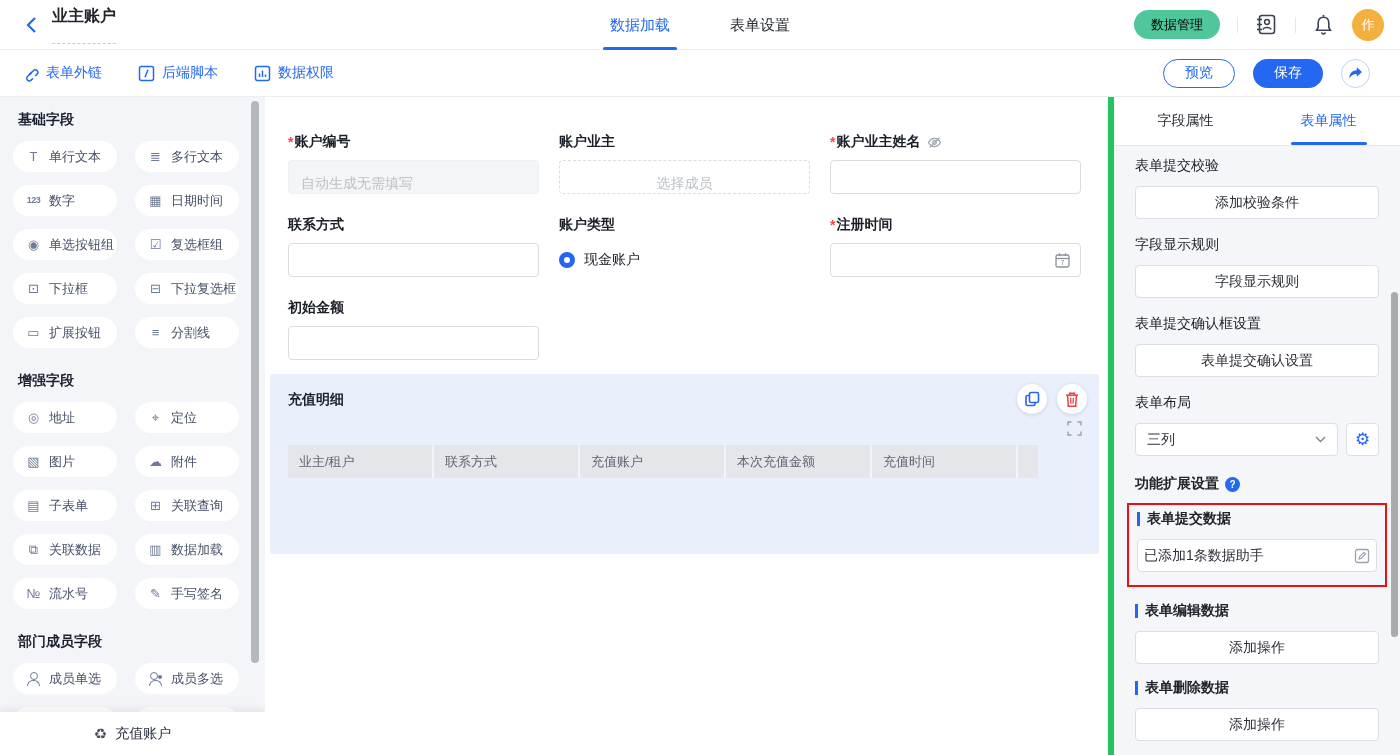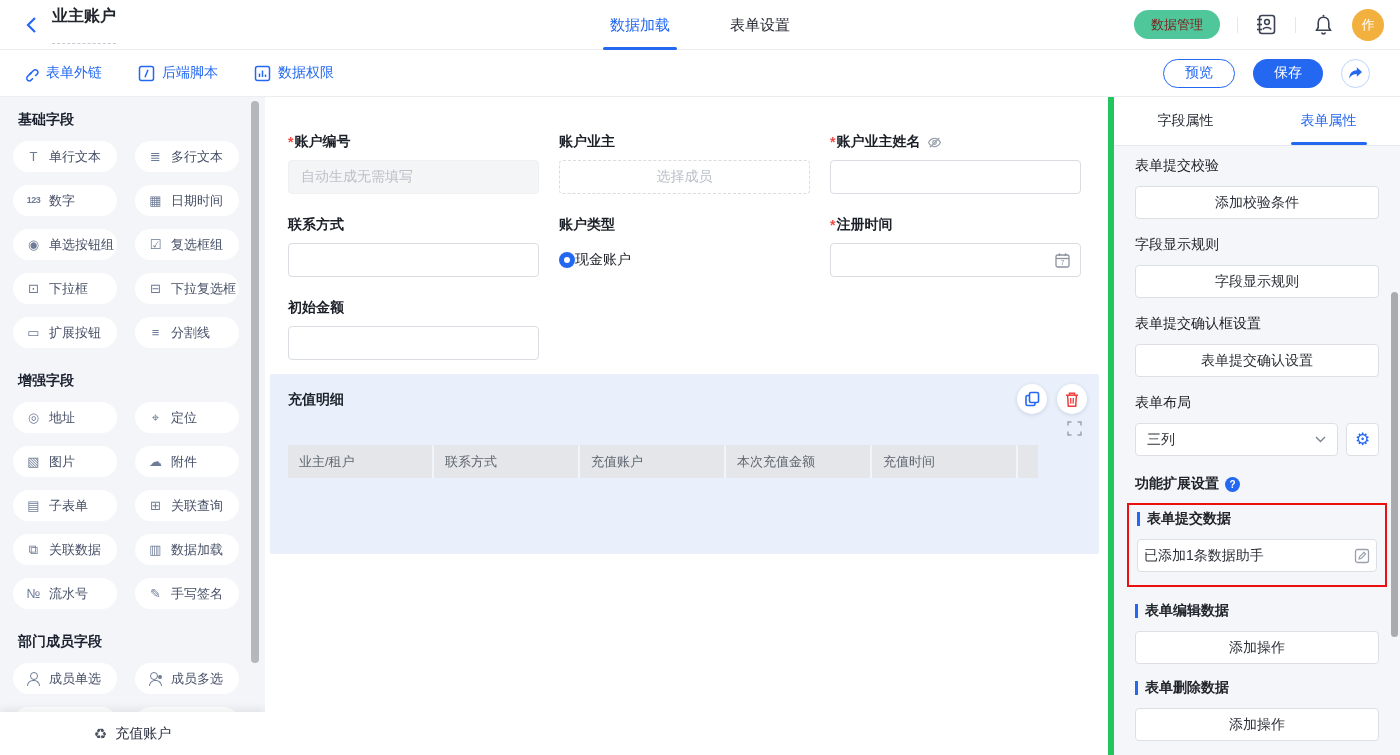--- a/index.html
+++ b/index.html
@@ -9,21 +9,21 @@
 
   
   .header { flex:0 0 50px; height:50px; background:#fff; border-bottom:1px solid #ebedf0; display:flex; align-items:center; position:relative; z-index:5; }
   .back-btn { margin-left:20px; width:22px; height:22px; display:flex; align-items:center; justify-content:center; cursor:pointer; }
   .header-title { margin-left:10px; font-size:16px; font-weight:bold; color:#20242b; border-bottom:1px dashed #c6cad2; padding-bottom:16px; }
   .header-tabs { position:absolute; left:50%; transform:translateX(-50%); top:0; height:50px; display:flex; gap:60px; }
   .header-tab { height:50px; display:flex; align-items:center; font-size:15px; color:#262a33; position:relative; cursor:pointer; }
   .header-tab.active { color:#2468f2; }
   .header-tab.active::after { content:""; position:absolute; left:-7px; right:-7px; bottom:0; height:3px; background:#2468f2; border-radius:2px; }
   .header-actions { margin-left:auto; display:flex; align-items:center; margin-right:16px; }
-  .btn-green { background:#4fc79a; color:#7f1d1d; border:none; border-radius:15px; height:29px; padding:0 17px; font-size:13px; cursor:pointer; font-family:inherit; }
+  .btn-green { background:#4fc79a; color:#000000; border:none; border-radius:15px; height:29px; padding:0 17px; font-size:13px; cursor:pointer; font-family:inherit; }
   .divider-v { width:1px; height:16px; background:#e4e6e9; margin:0 17px; }
   .icon-btn { background:none; border:none; cursor:pointer; display:flex; align-items:center; justify-content:center; padding:0; }
   .avatar { width:32px; height:32px; border-radius:50%; background:#f2b13f; color:#fff; font-size:13px; display:flex; align-items:center; justify-content:center; margin-left:18px; cursor:pointer; }
 
   
   .toolbar { flex:0 0 47px; height:47px; background:#fff; border-bottom:1px solid #ebedf0; display:flex; align-items:center; position:relative; z-index:4; }
   .toolbar-link { display:flex; align-items:center; gap:7px; color:#2468f2; font-size:14px; cursor:pointer; margin-left:36px; }
   .toolbar-link:first-child { margin-left:22px; }
   .toolbar-actions { margin-left:auto; display:flex; align-items:center; gap:18px; margin-right:30px; }
   .btn-outline { height:29px; padding:0 21px; border:1px solid #2468f2; color:#2468f2; background:#fff; border-radius:15px; font-size:14px; cursor:pointer; font-family:inherit; }
@@ -48,25 +48,25 @@
   .sb-scrollbar { position:absolute; right:6px; top:4px; width:8px; height:562px; background:#b4b7bc; border-radius:4px; }
   .sb-footer { position:absolute; left:0; right:0; bottom:0; height:43px; background:#fff; box-shadow:0 -3px 8px rgba(31,36,43,.08); display:flex; align-items:center; justify-content:center; gap:8px; font-size:14px; color:#2b3040; cursor:pointer; z-index:2; }
   .recycle-glyph { font-size:15px; color:#4a5160; line-height:1; }
 
   
   .canvas { flex:1; min-width:0; background:#fff; padding:36px 9px 0 5px; position:relative; }
   .form-grid { display:grid; grid-template-columns:1fr 1fr 1fr; column-gap:20px; padding:0 18px; }
   .field { margin-bottom:22px; }
   .f-label { font-size:14px; font-weight:bold; color:#1b1f27; margin-bottom:9px; display:flex; align-items:center; }
   .star { color:#f54a45; margin-right:1px; font-weight:bold; }
-  .f-box { height:34px; border:1px solid #d9dce1; border-radius:4px; background:#fff; position:relative; display:flex; align-items:center; }
+  .f-box { height:34px; border:1px solid #d9dce1; border-radius:4px; background:#fff; position:relative; display:flex; align-items:flex-end; }
   .f-box.disabled { background:#f4f5f6; border-color:#eff0f2; padding-left:12px; color:#bcc1c9; font-size:14px; }
   .f-box.dashed { border-style:dashed; justify-content:center; color:#bcc1c9; font-size:14px; }
   .date-glyph { position:absolute; right:9px; top:8px; }
-  .radio-row { display:flex; align-items:center; height:34px; }
+  .radio-row { display:flex; align-items:center; gap:9px; height:34px; }
   .radio-dot { width:16px; height:16px; border-radius:50%; background:#2468f2; position:relative; flex:0 0 16px; cursor:pointer; }
   .radio-dot::after { content:""; position:absolute; inset:5px; background:#fff; border-radius:50%; }
   .radio-label { font-size:14px; color:#20242b; }
   .eye-off { margin-left:7px; display:inline-flex; }
 
   
   .subform { margin-top:-8px; background:#e9f0fb; border-radius:2px; height:180px; padding:17px 18px 0; position:relative; }
   .subform-title { font-size:14px; font-weight:bold; color:#1b1f27; }
   .subform-icons { position:absolute; top:10px; right:12px; display:flex; gap:10px; }
   .circle-icon { width:30px; height:30px; background:#fff; border-radius:50%; box-shadow:0 1px 4px rgba(20,40,80,.15); display:flex; align-items:center; justify-content:center; cursor:pointer; }

